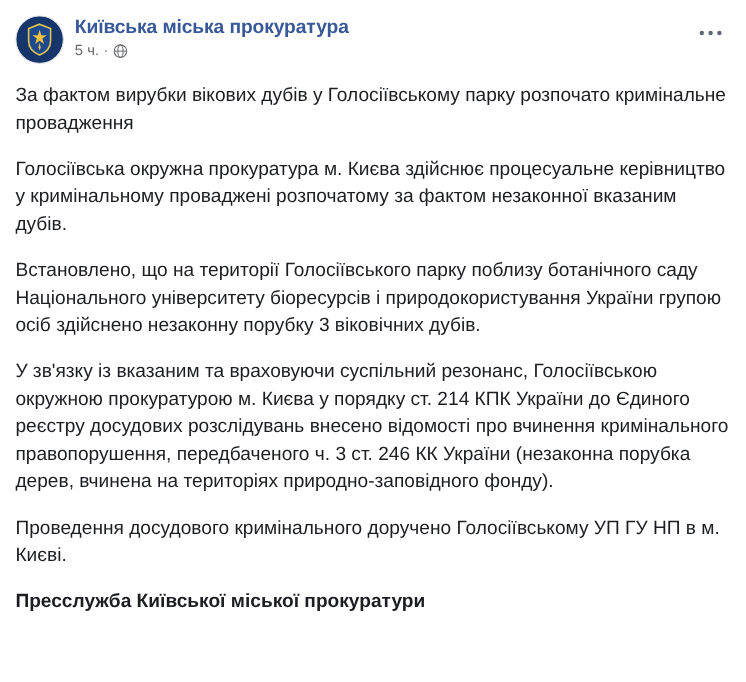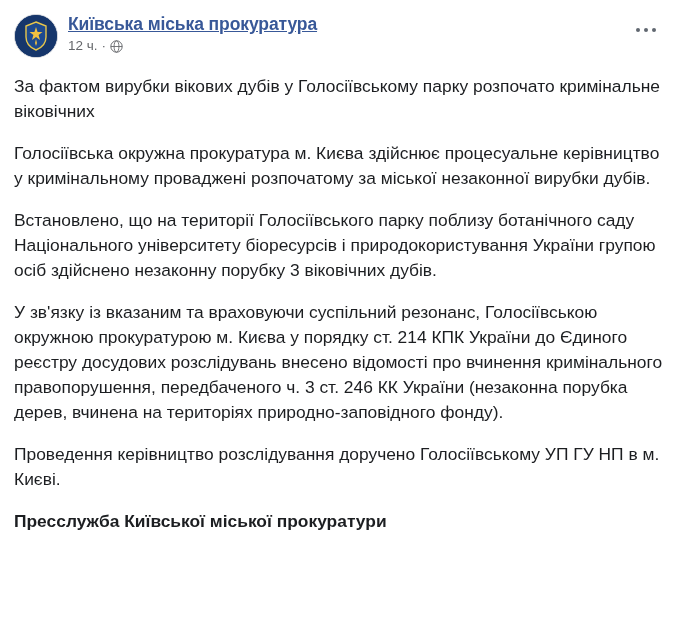--- a/index.html
+++ b/index.html
@@ -55,21 +55,20 @@
     padding-top: 1px;
   }
 
   .page-name {
     font-size: 17.5px;
     font-weight: bold;
     color: #385898;
     line-height: 22px;
     letter-spacing: -0.1px;
     white-space: nowrap;
-    text-decoration: underline;
   }
 
   .meta-row {
     display: flex;
     align-items: center;
     margin-top: 3px;
     color: #65676b;
     font-size: 13.5px;
     line-height: 16px;
   }
@@ -133,42 +132,42 @@
         <rect x="0" y="0" width="42" height="42" fill="#16366b"></rect>
         <path d="M21 7 L31 11 L31 22 C31 29 26 33 21 35 C16 33 11 29 11 22 L11 11 Z" fill="#1d4a8f" stroke="#e8c64a" stroke-width="1.4"></path>
         <path d="M21 12 L22.6 17 L27.5 17 L23.6 20 L25 25 L21 22 L17 25 L18.4 20 L14.5 17 L19.4 17 Z" fill="#f0c040"></path>
         <path d="M21 24 L22 28 L21 31 L20 28 Z" fill="#f0c040"></path>
       </svg>
     </div>
 
     <div class="header-text">
       <div class="page-name">Київська міська прокуратура</div>
       <div class="meta-row">
-        <span>12 ч.</span>
+        <span>5 ч.</span>
         <span class="meta-dot">·</span>
         <span class="globe-icon">
           <svg width="13" height="13" viewBox="0 0 16 16" aria-hidden="true">
             <circle cx="8" cy="8" r="7" fill="none" stroke="#65676b" stroke-width="1.2"></circle>
             <ellipse cx="8" cy="8" rx="3" ry="7" fill="none" stroke="#65676b" stroke-width="1.1"></ellipse>
             <line x1="1" y1="8" x2="15" y2="8" stroke="#65676b" stroke-width="1.1"></line>
           </svg>
         </span>
       </div>
     </div>
 
     <div class="more-btn">
       <span class="dot"></span>
       <span class="dot"></span>
       <span class="dot"></span>
     </div>
 
   </div>
 
   <div class="post-body">
-    <p>За фактом вирубки вікових дубів у Голосіївському парку розпочато кримінальне віковічних</p>
-    <p>Голосіївська окружна прокуратура м. Києва здійснює процесуальне керівництво у кримінальному проваджені розпочатому за міської незаконної вирубки дубів.</p>
+    <p>За фактом вирубки вікових дубів у Голосіївському парку розпочато кримінальне провадження</p>
+    <p>Голосіївська окружна прокуратура м. Києва здійснює процесуальне керівництво у кримінальному проваджені розпочатому за фактом незаконної вказаним дубів.</p>
     <p>Встановлено, що на території Голосіївського парку поблизу ботанічного саду Національного університету біоресурсів і природокористування України групою осіб здійснено незаконну порубку 3 віковічних дубів.</p>
     <p>У зв'язку із вказаним та враховуючи суспільний резонанс, Голосіївською окружною прокуратурою м. Києва у порядку ст. 214 КПК України до Єдиного реєстру досудових розслідувань внесено відомості про вчинення кримінального правопорушення, передбаченого ч. 3 ст. 246 КК України (незаконна порубка дерев, вчинена на територіях природно-заповідного фонду).</p>
-    <p>Проведення керівництво розслідування доручено Голосіївському УП ГУ НП в м. Києві.</p>
+    <p>Проведення досудового кримінального доручено Голосіївському УП ГУ НП в м. Києві.</p>
     <p>Пресслужба Київської міської прокуратури</p>
   </div>
 
 </div>
 
 </body></html>

